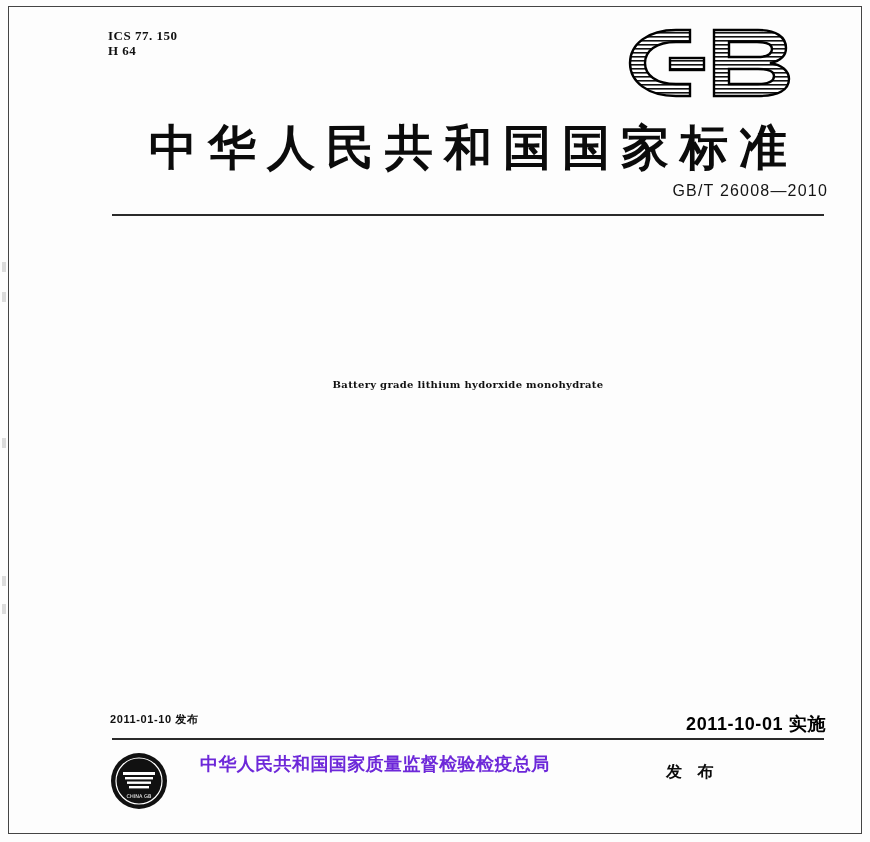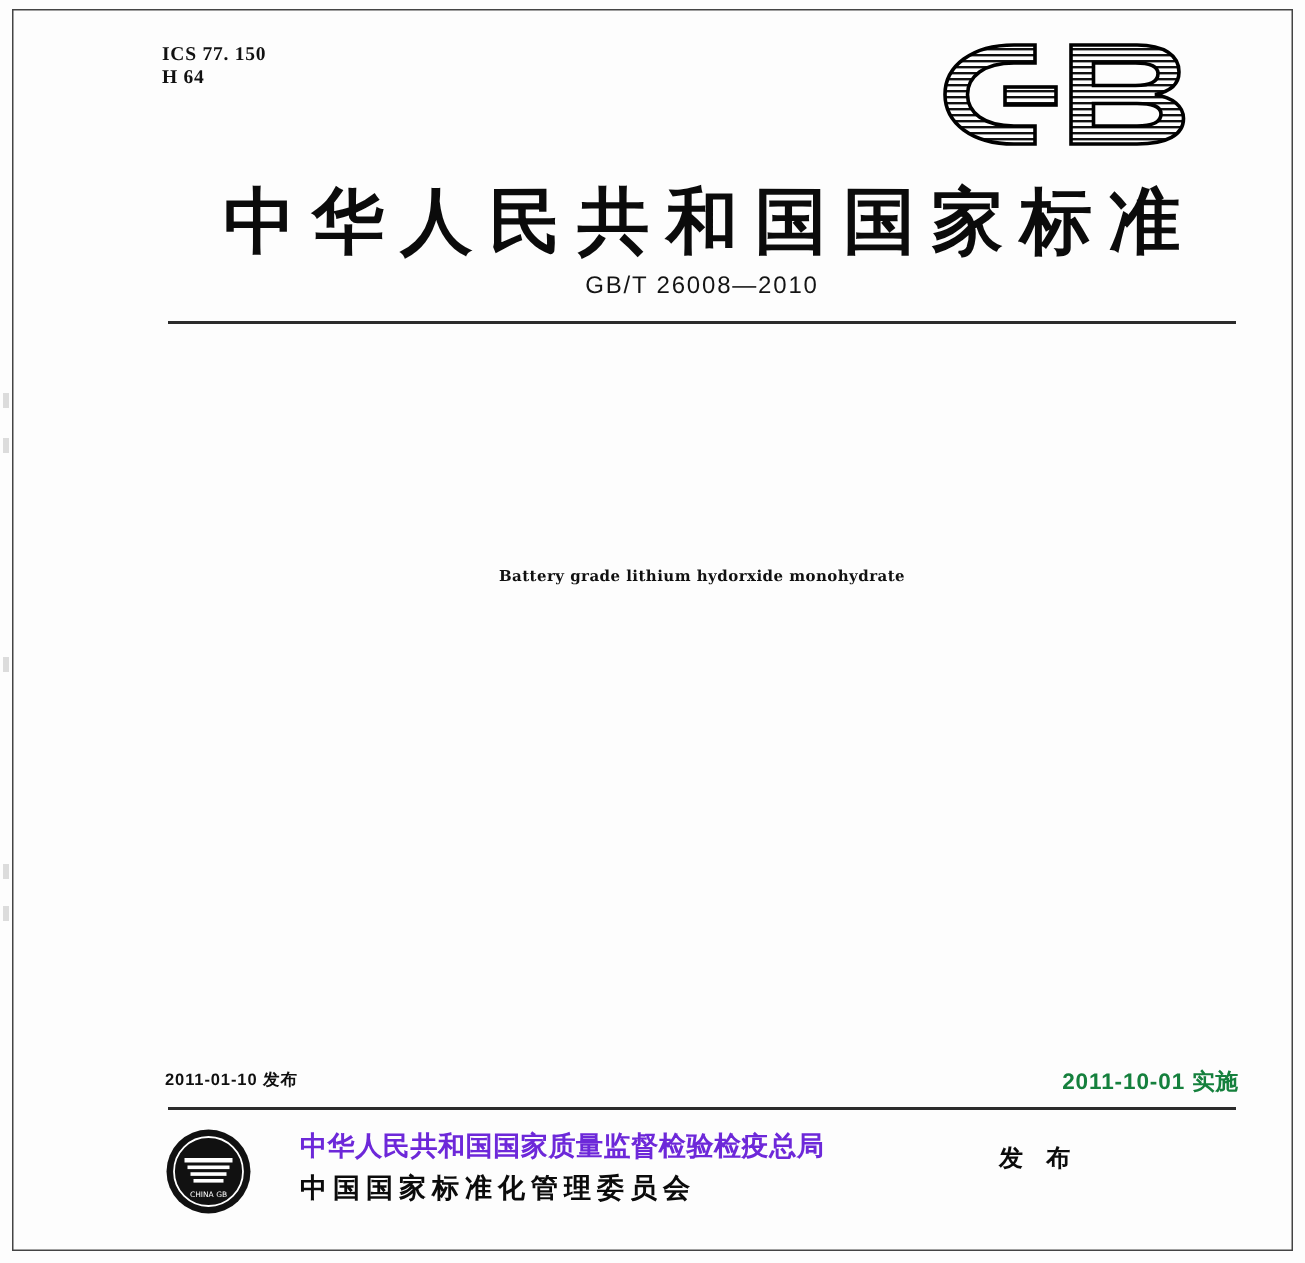--- a/index.html
+++ b/index.html
@@ -72,21 +72,21 @@
     color: #0b0b0b;
     text-indent: 11px;
     white-space: nowrap;
   }
 
   .std-number {
     position: absolute;
     left: 0;
     top: 158px;
     width: 720px;
-    text-align: center;
+    text-align: right;
     font-family: "Liberation Sans", sans-serif;
     font-size: 16px;
     letter-spacing: 1.2px;
     color: #141414;
   }
 
   .rule-top {
     position: absolute;
     left: 4px;
     top: 190px;
@@ -138,23 +138,23 @@
     font-size: 11px;
     letter-spacing: 0.6px;
     color: #101010;
   }
   .date-impl {
     position: absolute;
     right: 2px;
     top: 0;
     font-family: "Liberation Sans", sans-serif;
     font-weight: bold;
-    font-size: 15px;
+    font-size: 18px;
     letter-spacing: 0.6px;
-    color: #15803d;
+    color: #000000;
   }
   .rule-bottom {
     position: absolute;
     left: 4px;
     top: 714px;
     width: 712px;
     height: 2px;
     background: #2b2b2b;
   }
 
@@ -290,19 +290,18 @@
             <rect x="13" y="20" width="32" height="3"></rect>
             <rect x="15" y="25" width="28" height="2.4"></rect>
             <rect x="17" y="29.5" width="24" height="2.4"></rect>
             <rect x="19" y="34" width="20" height="2.4"></rect>
           </g>
           <text x="29" y="46" text-anchor="middle" font-family="DejaVu Sans, sans-serif" font-size="5" fill="#ffffff">CHINA GB</text>
         </svg>
       </div>
       <div class="pub-lines">
         <div class="pub-line1">中华人民共和国国家质量监督检验检疫总局</div>
-        <div class="pub-line2">中国国家标准化管理委员会</div>
       </div>
       <div class="pub-verb">发 布</div>
     </div>
 
   </div>
 </div>
 
 </body></html>

